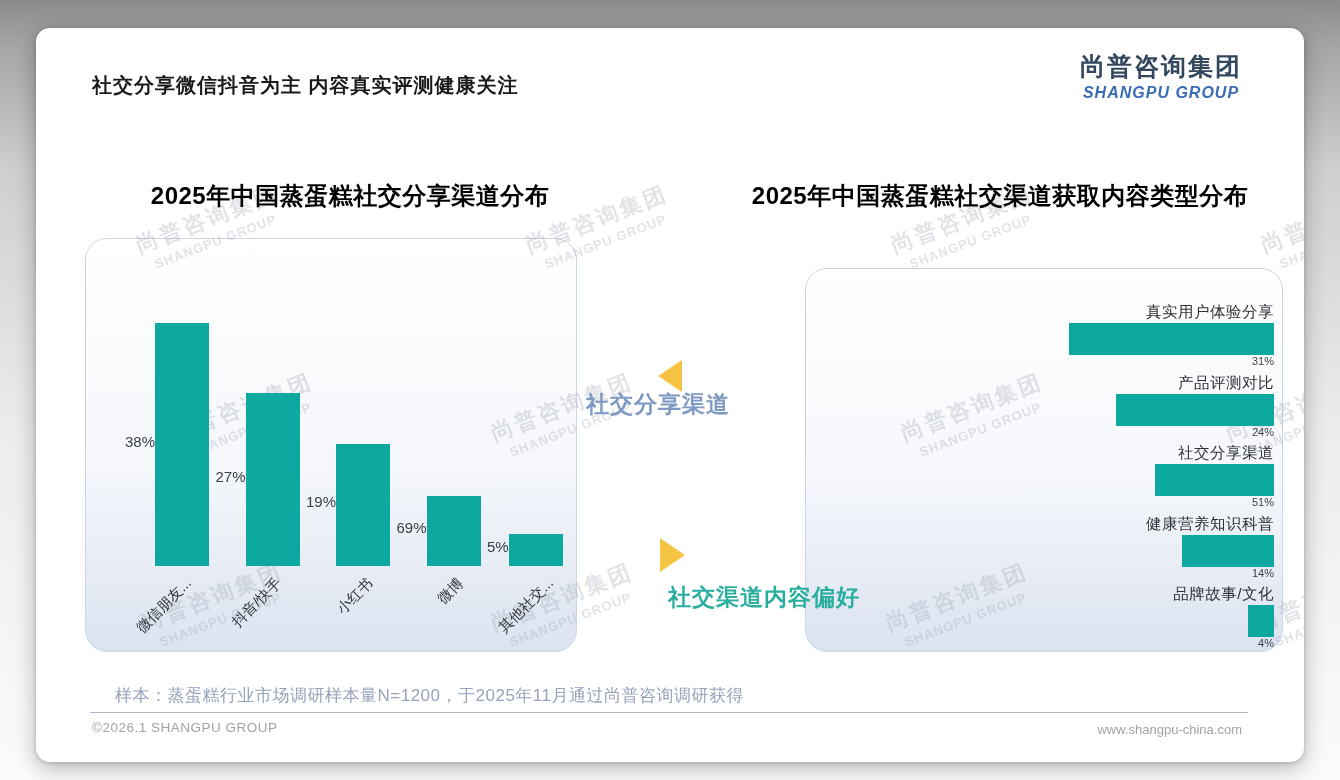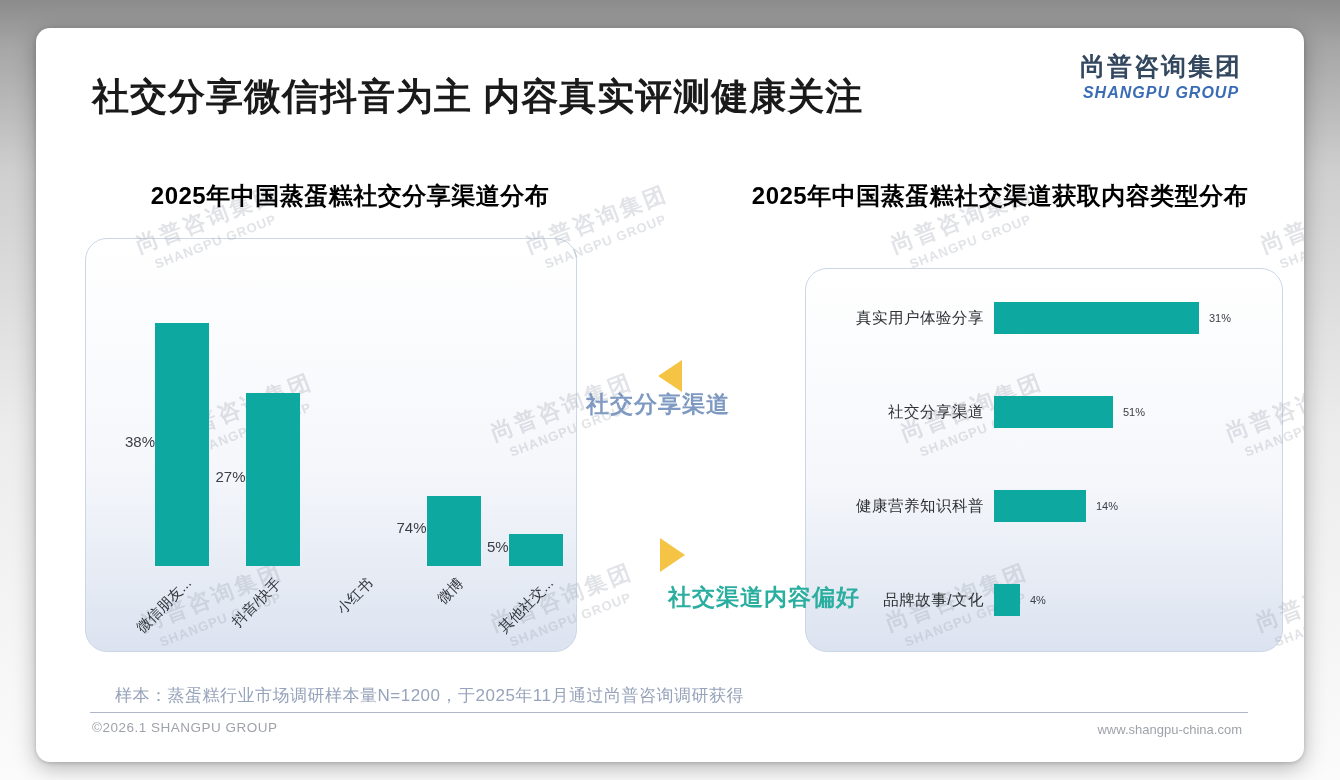--- a/index.html
+++ b/index.html
@@ -17,21 +17,21 @@
     box-shadow:0 6px 22px rgba(0,0,0,0.28),0 1px 4px rgba(0,0,0,0.18);
   }
   .wm-layer{position:absolute;inset:0;z-index:1;pointer-events:none;}
   .wm{position:absolute;width:170px;transform:rotate(-21deg);text-align:center;
       color:rgba(164,170,182,0.33);font-weight:700;}
   .wm-cn{font-size:22px;letter-spacing:3px;}
   .wm-en{font-size:13px;letter-spacing:1px;margin-top:1px;}
 
   .main-title{
     position:absolute;left:56px;top:44px;margin:0;z-index:3;
-    font-size:37px;font-weight:800;color:#1a1a1a;letter-spacing:1px;
+    font-size:20px;font-weight:800;color:#1a1a1a;letter-spacing:1px;
   }
   .logo{position:absolute;right:62px;top:22px;text-align:center;z-index:3;}
   .logo-cn{font-size:25px;font-weight:700;letter-spacing:2px;}
   .logo-en{font-size:16px;font-weight:800;font-style:italic;letter-spacing:1px;margin-top:1px;}
 
   .chart-title{position:absolute;top:152px;z-index:3;text-align:center;
     font-size:24px;font-weight:700;color:#000000;letter-spacing:0.5px;}
   .chart-title.left{left:64px;width:500px;}
   .chart-title.right{left:684px;width:560px;}
 
@@ -44,21 +44,21 @@
 
   .plot{position:absolute;inset:0;z-index:2;}
   .vbar-group{position:absolute;bottom:85px;width:90px;display:flex;align-items:center;}
   .vval{font-size:15px;color:#3A3E45;margin-bottom:7px;}
   .vbar{width:54px;}
   .vcat{position:absolute;top:335px;transform:rotate(-45deg);transform-origin:100% 0;
         white-space:nowrap;font-size:14.5px;color:#30343A;}
 
   .rows{position:absolute;left:18px;right:8px;top:33px;bottom:35px;z-index:2;
         display:flex;flex-direction:column;justify-content:space-between;}
-  .hrow{display:flex;align-items:center;height:32px;}
+  .hrow{display:flex;align-items:flex-end;height:32px;flex-direction:column;}
   .hlabel{width:160px;text-align:right;font-size:15.5px;color:#2E3236;flex:none;letter-spacing:0.5px;white-space:nowrap;}
   .hbar{height:32px;margin-left:10px;flex:none;}
   .hval{margin-left:10px;font-size:11px;color:#3A3E45;}
 
   .ann-tri{position:absolute;width:0;height:0;z-index:3;}
   .ann1-tri{left:622px;top:332px;border-top:16px solid transparent;border-bottom:16px solid transparent;border-right:24px solid #F6C445;}
   .ann2-tri{left:624px;top:510px;border-top:17px solid transparent;border-bottom:17px solid transparent;border-left:25px solid #F6C445;}
   .ann-text{position:absolute;z-index:3;font-size:23px;font-weight:700;letter-spacing:1px;white-space:nowrap;}
   .ann1-text{left:550px;top:361px;}
   .ann2-text{left:632px;top:534px;margin-top:20px;}
@@ -140,42 +140,51 @@
           <div class="vbar-group" style="left: 39px;">
             <div class="vval">38%</div>
             <div class="vbar" style="height: 243px; background: rgb(13, 168, 160);"></div>
           </div>
           <div class="vcat" style="right: 394px;">微信朋友...</div>
           <div class="vbar-group" style="left: 129.5px; margin-top: 27px;">
             <div class="vval">27%</div>
             <div class="vbar" style="height: 173px; background: rgb(13, 168, 160);"></div>
           </div>
           <div class="vcat" style="right: 303.5px;">抖音/快手</div>
+          <div class="vbar-group" style="left: 220px;">
+            <div class="vval">19%</div>
+            <div class="vbar" style="height: 122px; background: rgb(13, 168, 160);"></div>
+          </div>
           <div class="vcat" style="right: 213px;">小红书</div>
           <div class="vbar-group" style="left: 310.5px;">
-            <div class="vval">74%</div>
+            <div class="vval">69%</div>
             <div class="vbar" style="height: 70px; background: rgb(13, 168, 160);"></div>
           </div>
           <div class="vcat" style="right: 122.5px;">微博</div>
           <div class="vbar-group" style="left: 401px;">
             <div class="vval">5%</div>
             <div class="vbar" style="height: 32px; background: rgb(13, 168, 160);"></div>
           </div>
           <div class="vcat" style="right: 32px;">其他社交...</div>
         </div>
     </div>
 
     <div class="panel right-panel">
       <div class="rows">
           <div class="hrow">
             <div class="hlabel">真实用户体验分享</div>
             <div class="hbar" style="width: 205px; background: rgb(13, 168, 160);"></div>
             <div class="hval">31%</div>
           </div>
           <div class="hrow">
+            <div class="hlabel">产品评测对比</div>
+            <div class="hbar" style="width: 158px; background: rgb(13, 168, 160);"></div>
+            <div class="hval">24%</div>
+          </div>
+          <div class="hrow">
             <div class="hlabel">社交分享渠道</div>
             <div class="hbar" style="width: 119px; background: rgb(13, 168, 160);"></div>
             <div class="hval">51%</div>
           </div>
           <div class="hrow">
             <div class="hlabel">健康营养知识科普</div>
             <div class="hbar" style="width: 92px; background: rgb(13, 168, 160);"></div>
             <div class="hval">14%</div>
           </div>
           <div class="hrow">

